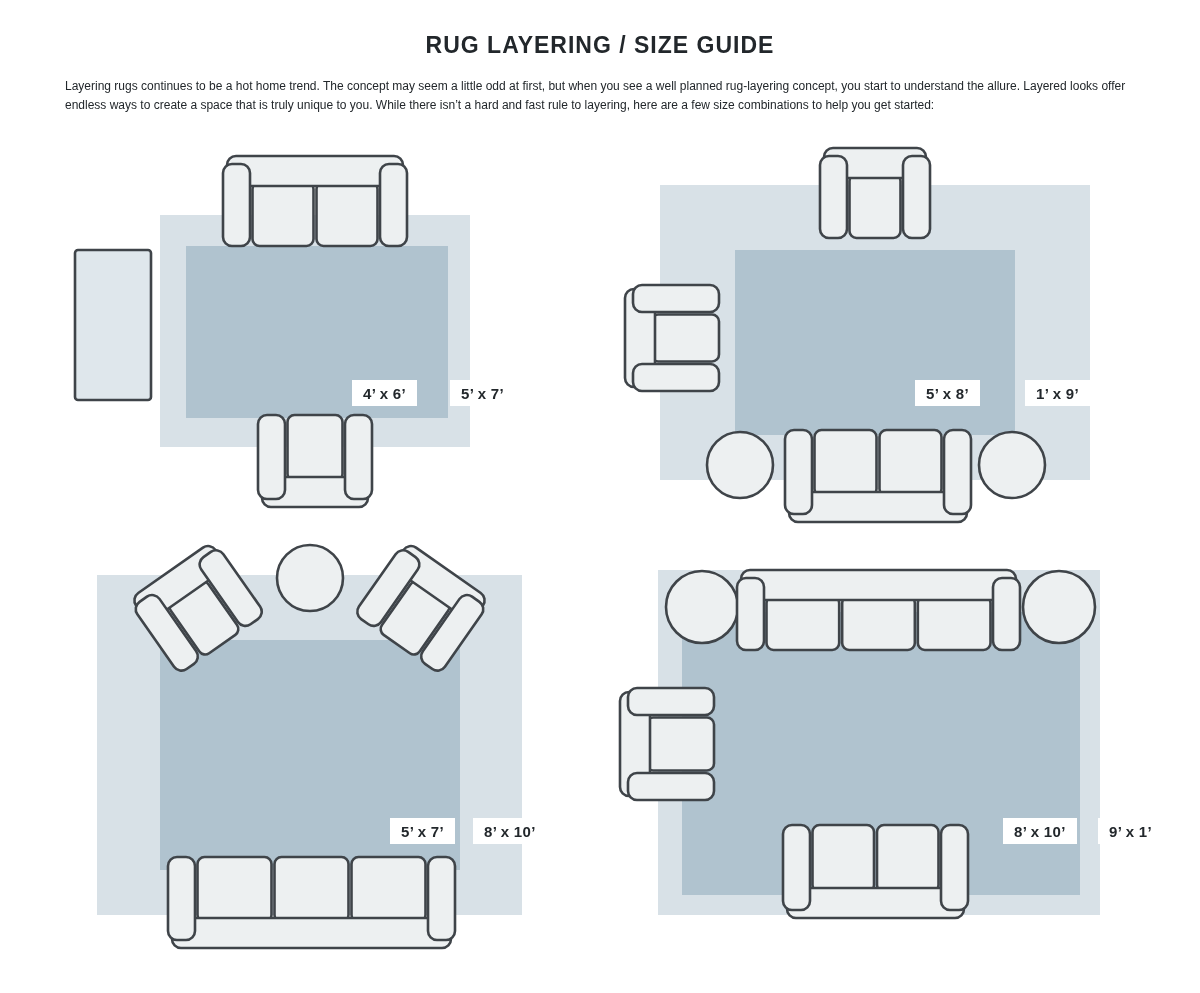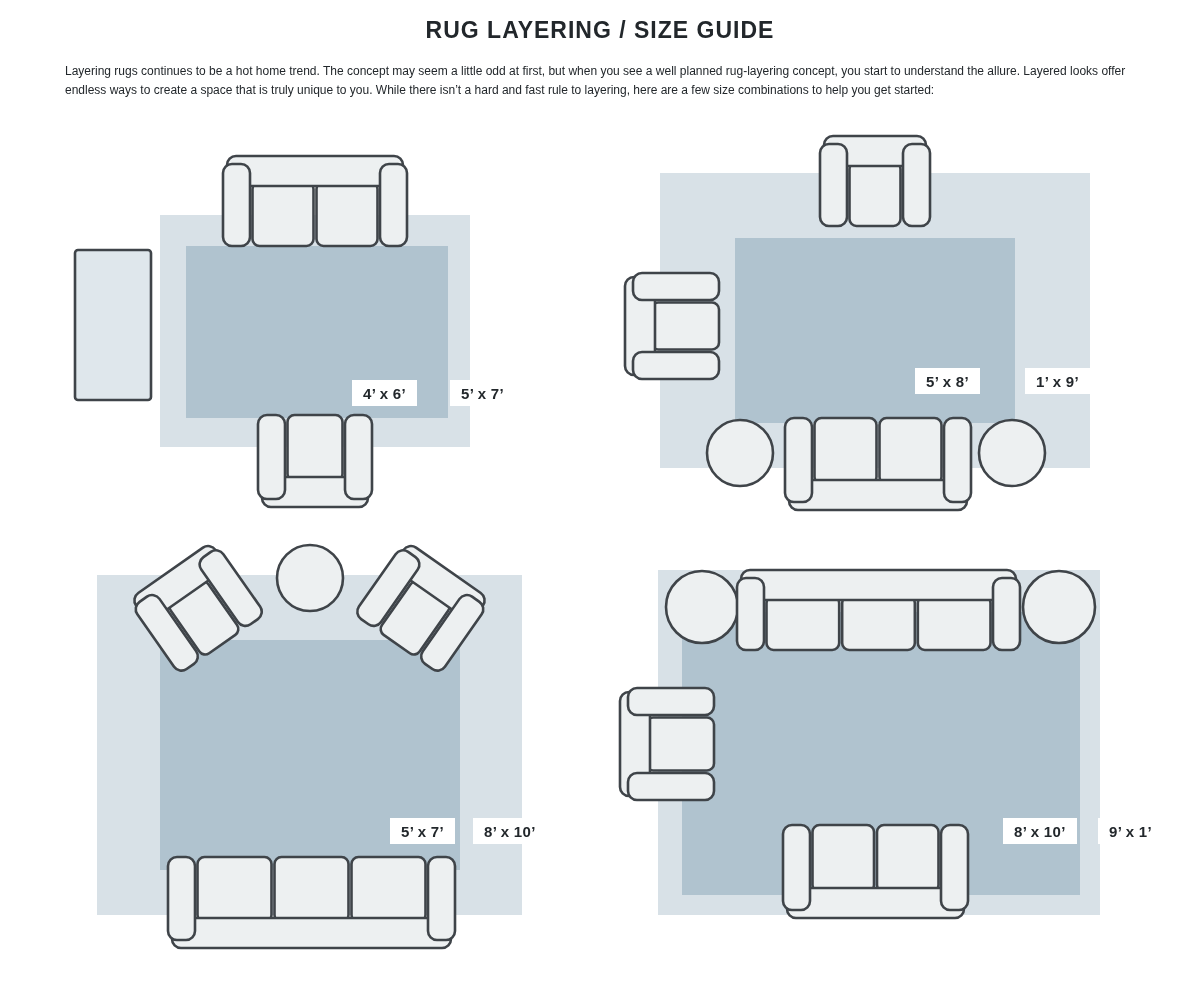--- a/index.html
+++ b/index.html
@@ -3,21 +3,21 @@
 <meta charset="utf-8">
 <style>
   html,body{margin:0;padding:0;background:#ffffff;}
   body{
     width:1200px;height:993px;position:relative;overflow:hidden;
     font-family:"Liberation Sans", sans-serif;
     color:var(--text,#22272b);
   }
   .page{position:absolute;inset:0;}
   h1.title{
-    margin:0;padding-top:17px;text-align:center;
+    margin:0;padding-top:32px;text-align:center;
     font-size:23px;font-weight:700;letter-spacing:1px;color:var(--text,#22272b);
   }
   p.intro{
     margin:18px 66px 0 65px;
     font-size:12px;line-height:1.55;color:var(--text,#22272b);
   }
   .quad{position:absolute;}
   .outer-rug{position:absolute;background:var(--outer-rug,#d8e1e7);}
   .inner-rug{position:absolute;background:var(--inner-rug,#b0c3cf);}
   .furniture{position:absolute;left:0;top:0;width:100%;height:100%;overflow:visible;}
@@ -29,21 +29,21 @@
   .console{fill:var(--console-fill,#dfe7ec);}
   .size-label{
     position:absolute;height:26px;padding:0 11px;
     background:var(--label-bg,#ffffff);
     display:flex;align-items:center;justify-content:center;
     font-size:15px;font-weight:700;letter-spacing:.3px;
     color:var(--text,#22272b);white-space:nowrap;
   }
   
   #q1{left:65px;top:150px;width:470px;height:360px;}
-  #q2{left:615px;top:128px;width:530px;height:400px;}
+  #q2{left:615px;top:140px;width:530px;height:400px;}
   #q3{left:95px;top:540px;width:460px;height:420px;}
   #q4{left:605px;top:545px;width:570px;height:420px;}
 </style>
 </head>
 <body>
 
 <div class="page">
 
   <h1 class="title">RUG LAYERING / SIZE GUIDE</h1>
   <p class="intro">Layering rugs continues to be a hot home trend. The concept may seem a little odd at first, but when you see a well planned rug-layering concept, you start to understand the allure. Layered looks offer endless ways to create a space that is truly unique to you. While there isn’t a hard and fast rule to layering, here are a few size combinations to help you get started:</p>

